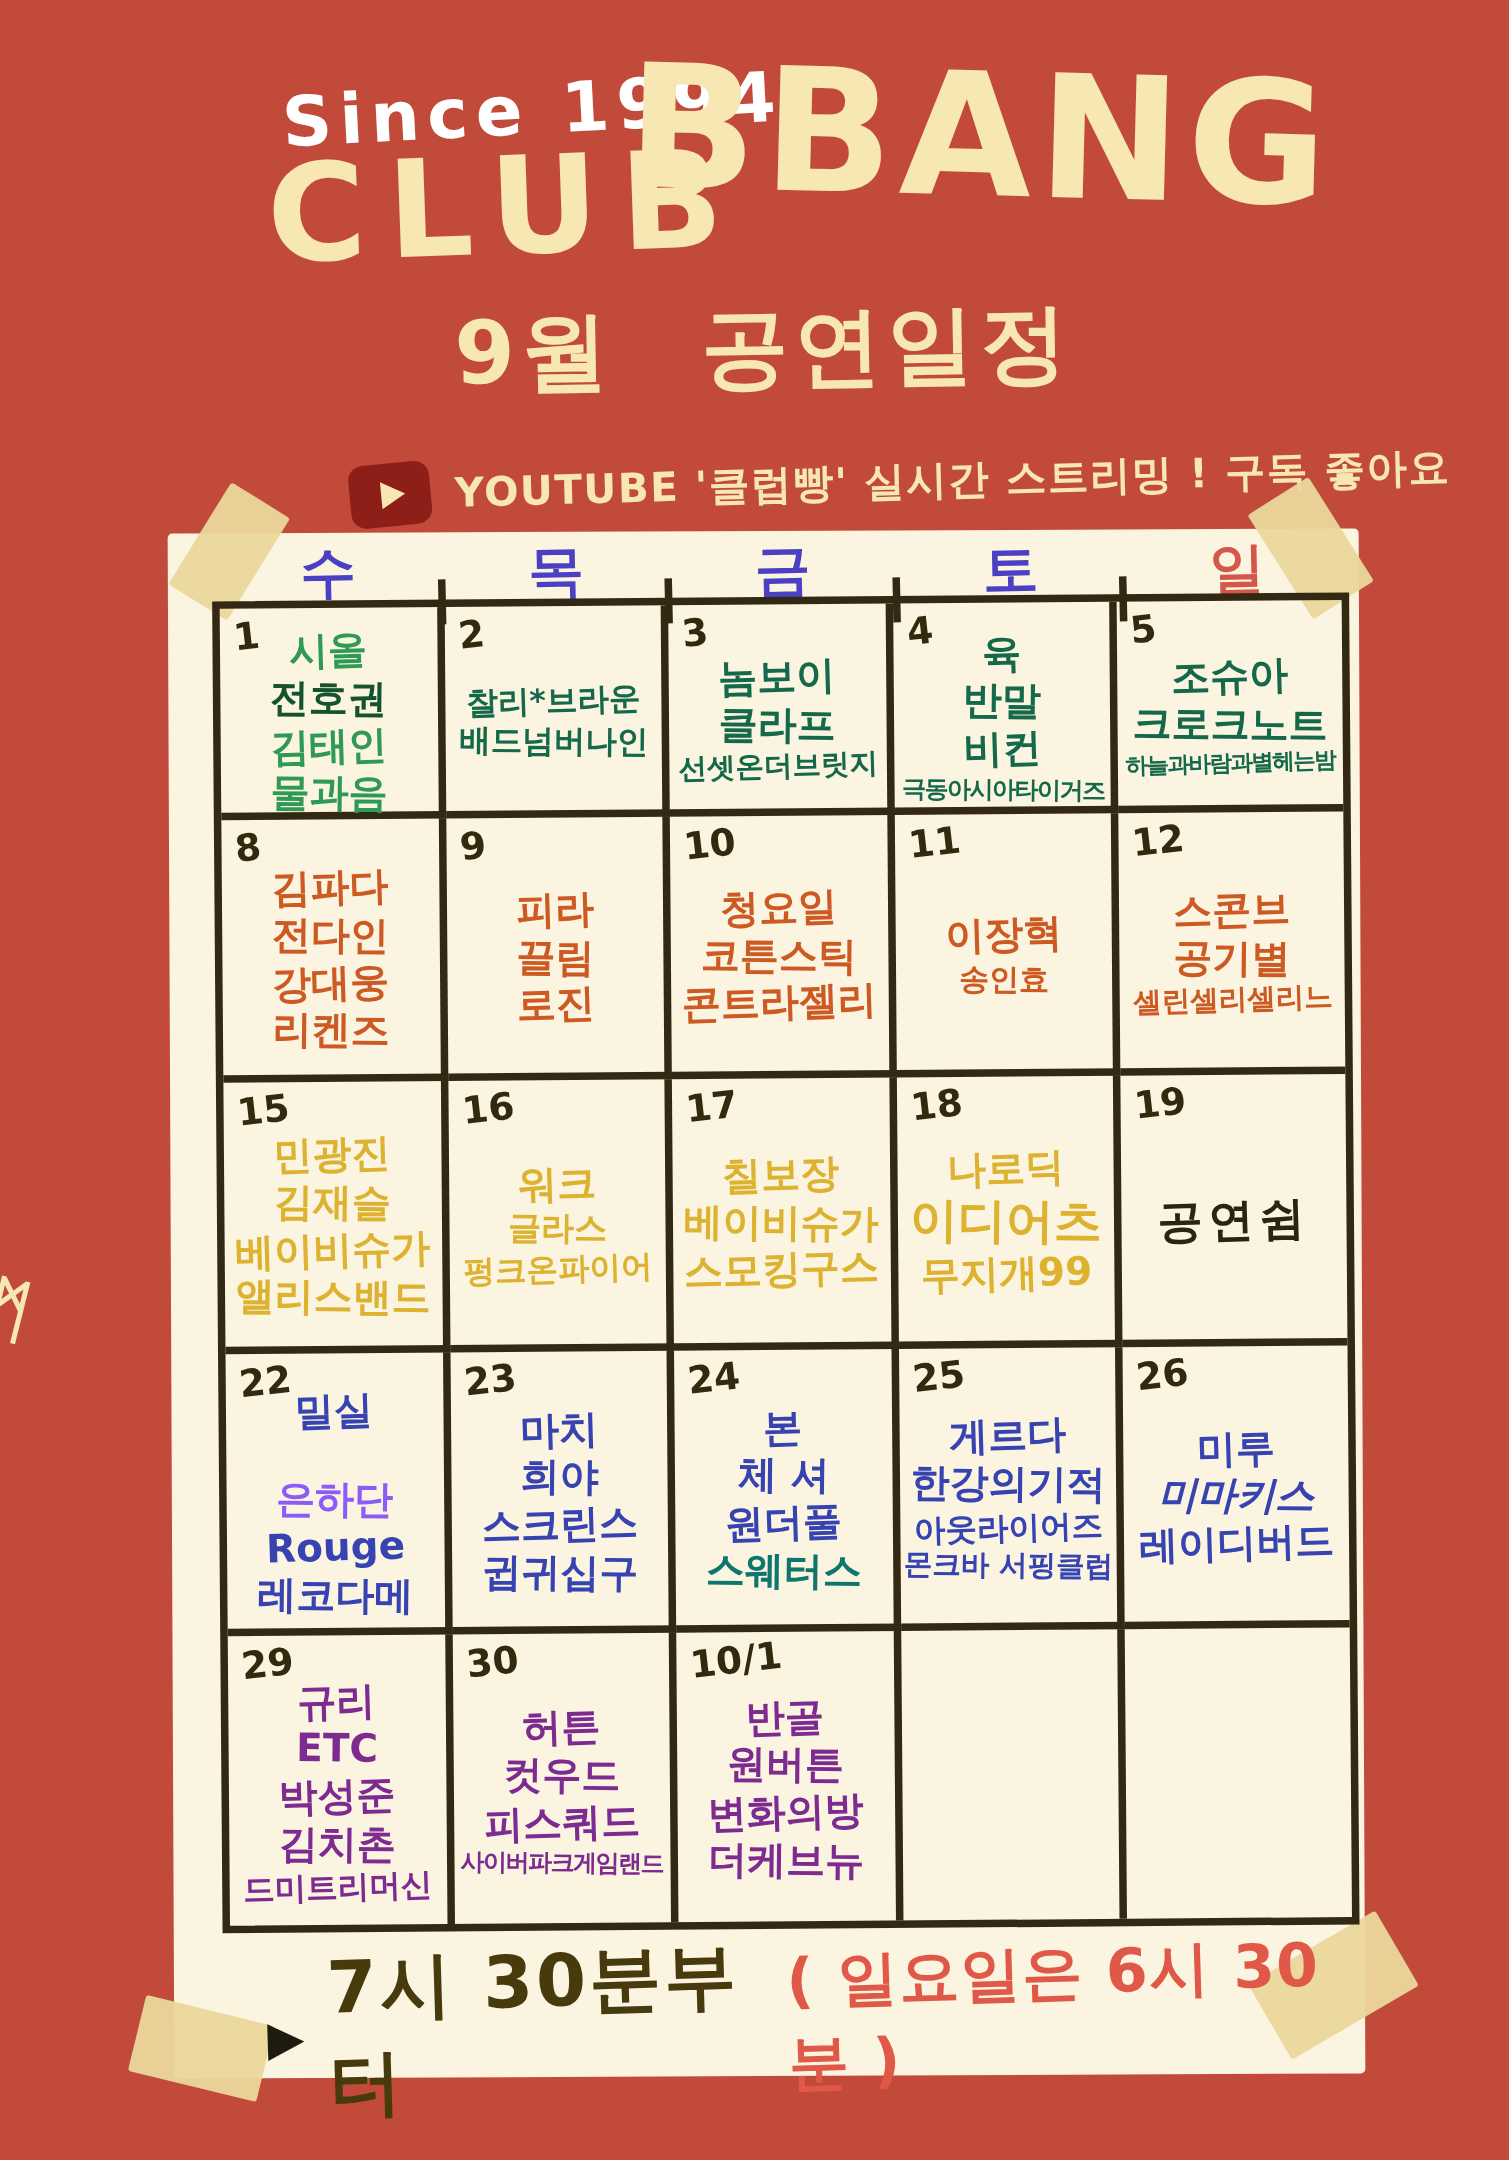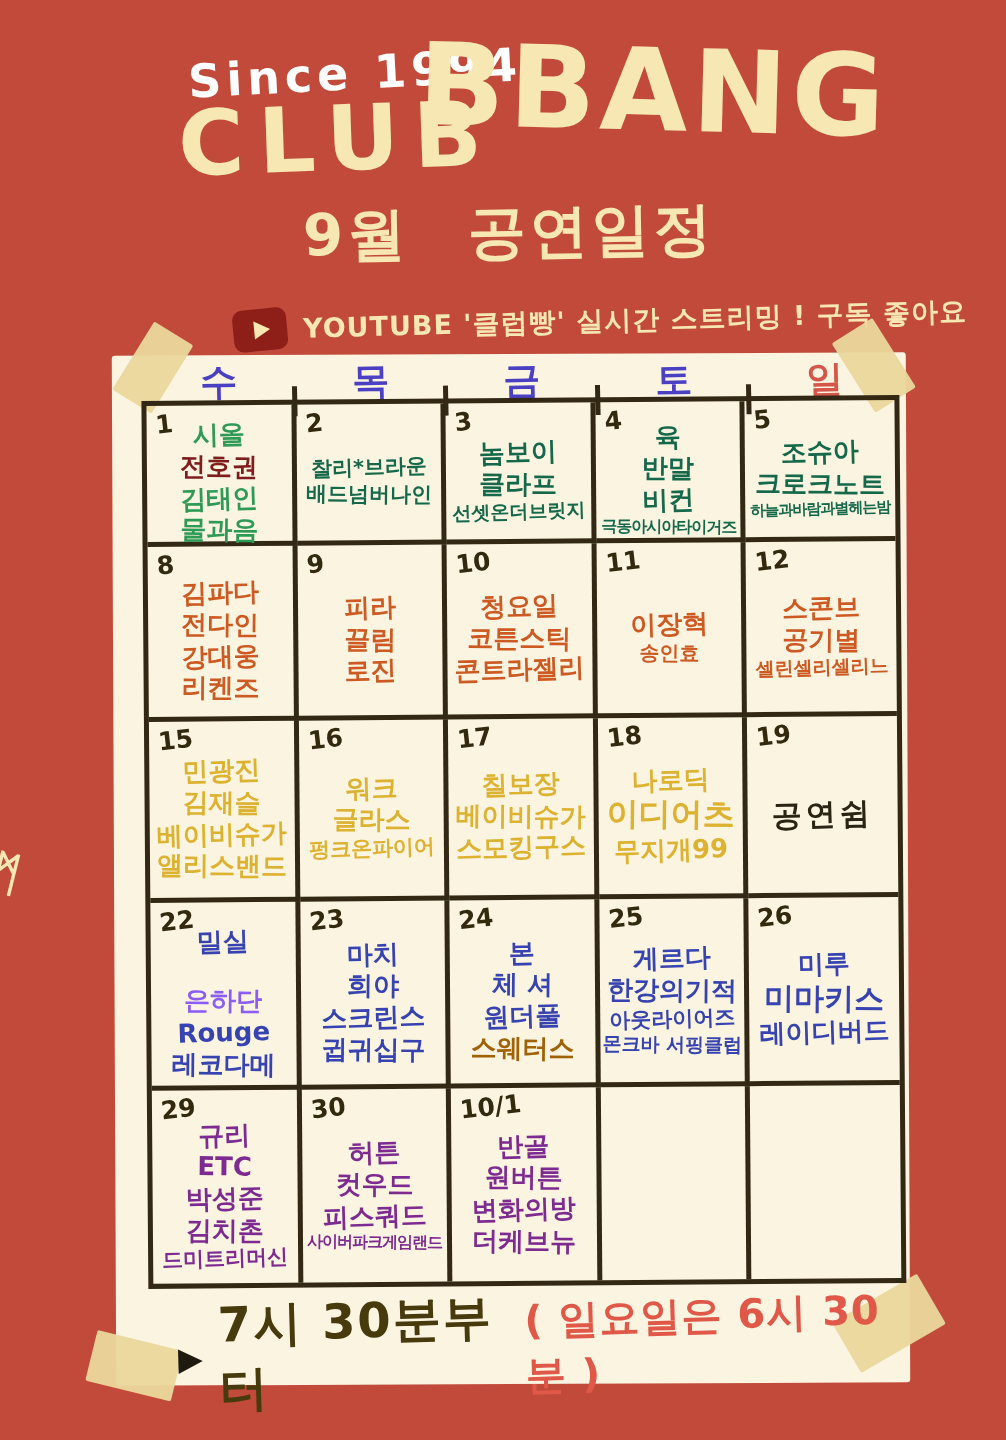--- a/index.html
+++ b/index.html
@@ -100,21 +100,21 @@
         <div class="dayname" style="color: rgb(75, 64, 196);">목</div>
         <div class="dayname" style="color: rgb(75, 64, 196);">금</div>
         <div class="dayname" style="color: rgb(75, 64, 196);">토</div>
         <div class="dayname" style="color: rgb(212, 87, 74);">일</div>
       </div>
     <div class="grid" id="grid">
         <div class="cell">
           <span class="date">1</span>
           <div class="lines">
             <div class="line" style="color: rgb(47, 154, 85); font-size: 26px;">시올</div>
-            <div class="line" style="color: #7f1d1d; font-size: 26px;">전호권</div>
+            <div class="line" style="color: #14532d; font-size: 26px;">전호권</div>
             <div class="line" style="color: rgb(47, 154, 85); font-size: 26px;">김태인</div>
             <div class="line" style="color: rgb(47, 154, 85); font-size: 26px;">물과음</div>
           </div>
         </div>
         <div class="cell">
           <span class="date">2</span>
           <div class="lines">
             <div class="line" style="color: rgb(21, 104, 74); font-size: 21px;">찰리*브라운</div>
             <div class="line" style="color: rgb(21, 104, 74); font-size: 21px;">배드넘버나인</div>
           </div>
@@ -190,21 +190,21 @@
             <div class="line" style="color: rgb(221, 178, 48); font-size: 26px;">민광진</div>
             <div class="line" style="color: rgb(221, 178, 48); font-size: 26px;">김재슬</div>
             <div class="line" style="color: rgb(221, 178, 48); font-size: 26px;">베이비슈가</div>
             <div class="line" style="color: rgb(221, 178, 48); font-size: 26px;">앨리스밴드</div>
           </div>
         </div>
         <div class="cell">
           <span class="date">16</span>
           <div class="lines">
             <div class="line" style="color: rgb(221, 178, 48); font-size: 26px;">워크</div>
-            <div class="line" style="color: rgb(221, 178, 48); font-size: 26px;">글라스</div>
+            <div class="line" style="color: rgb(221, 178, 48); font-size: 22px;">글라스</div>
             <div class="line" style="color: rgb(221, 178, 48); font-size: 21px;">펑크온파이어</div>
           </div>
         </div>
         <div class="cell">
           <span class="date">17</span>
           <div class="lines">
             <div class="line" style="color: rgb(221, 178, 48); font-size: 26px;">칠보장</div>
             <div class="line" style="color: rgb(221, 178, 48); font-size: 26px;">베이비슈가</div>
             <div class="line" style="color: rgb(221, 178, 48); font-size: 26px;">스모킹구스</div>
           </div>
@@ -240,37 +240,37 @@
             <div class="line" style="color: rgb(55, 67, 176); font-size: 26px;">스크린스</div>
             <div class="line" style="color: rgb(55, 67, 176); font-size: 26px;">귑귀십구</div>
           </div>
         </div>
         <div class="cell">
           <span class="date">24</span>
           <div class="lines">
             <div class="line" style="color: rgb(55, 67, 176); font-size: 26px;">본</div>
             <div class="line" style="color: rgb(55, 67, 176); font-size: 26px;">체 셔</div>
             <div class="line" style="color: rgb(55, 67, 176); font-size: 26px;">원더풀</div>
-            <div class="line" style="color: #a16207; font-size: 26px;">스웨터스</div>
+            <div class="line" style="color: #0f766e; font-size: 26px;">스웨터스</div>
           </div>
         </div>
         <div class="cell">
           <span class="date">25</span>
           <div class="lines">
             <div class="line" style="color: rgb(55, 67, 176); font-size: 26px;">게르다</div>
             <div class="line" style="color: rgb(55, 67, 176); font-size: 26px;">한강의기적</div>
             <div class="line" style="color: rgb(55, 67, 176); font-size: 21px;">아웃라이어즈</div>
             <div class="line" style="color: rgb(55, 67, 176); font-size: 19px;">몬크바 서핑클럽</div>
           </div>
         </div>
         <div class="cell">
           <span class="date">26</span>
           <div class="lines">
             <div class="line" style="color: rgb(55, 67, 176); font-size: 26px;">미루</div>
-            <div class="line" style="color: rgb(55, 67, 176); font-size: 30px;">미마키스</div>
+            <div class="line" style="color: rgb(55, 67, 176); font-size: 26px; font-style: italic;">미마키스</div>
             <div class="line" style="color: rgb(55, 67, 176); font-size: 26px;">레이디버드</div>
           </div>
         </div>
         <div class="cell">
           <span class="date">29</span>
           <div class="lines">
             <div class="line" style="color: rgb(125, 43, 145); font-size: 26px;">규리</div>
             <div class="line" style="color: rgb(125, 43, 145); font-size: 26px;">ETC</div>
             <div class="line" style="color: rgb(125, 43, 145); font-size: 26px;">박성준</div>
             <div class="line" style="color: rgb(125, 43, 145); font-size: 26px;">김치촌</div>

